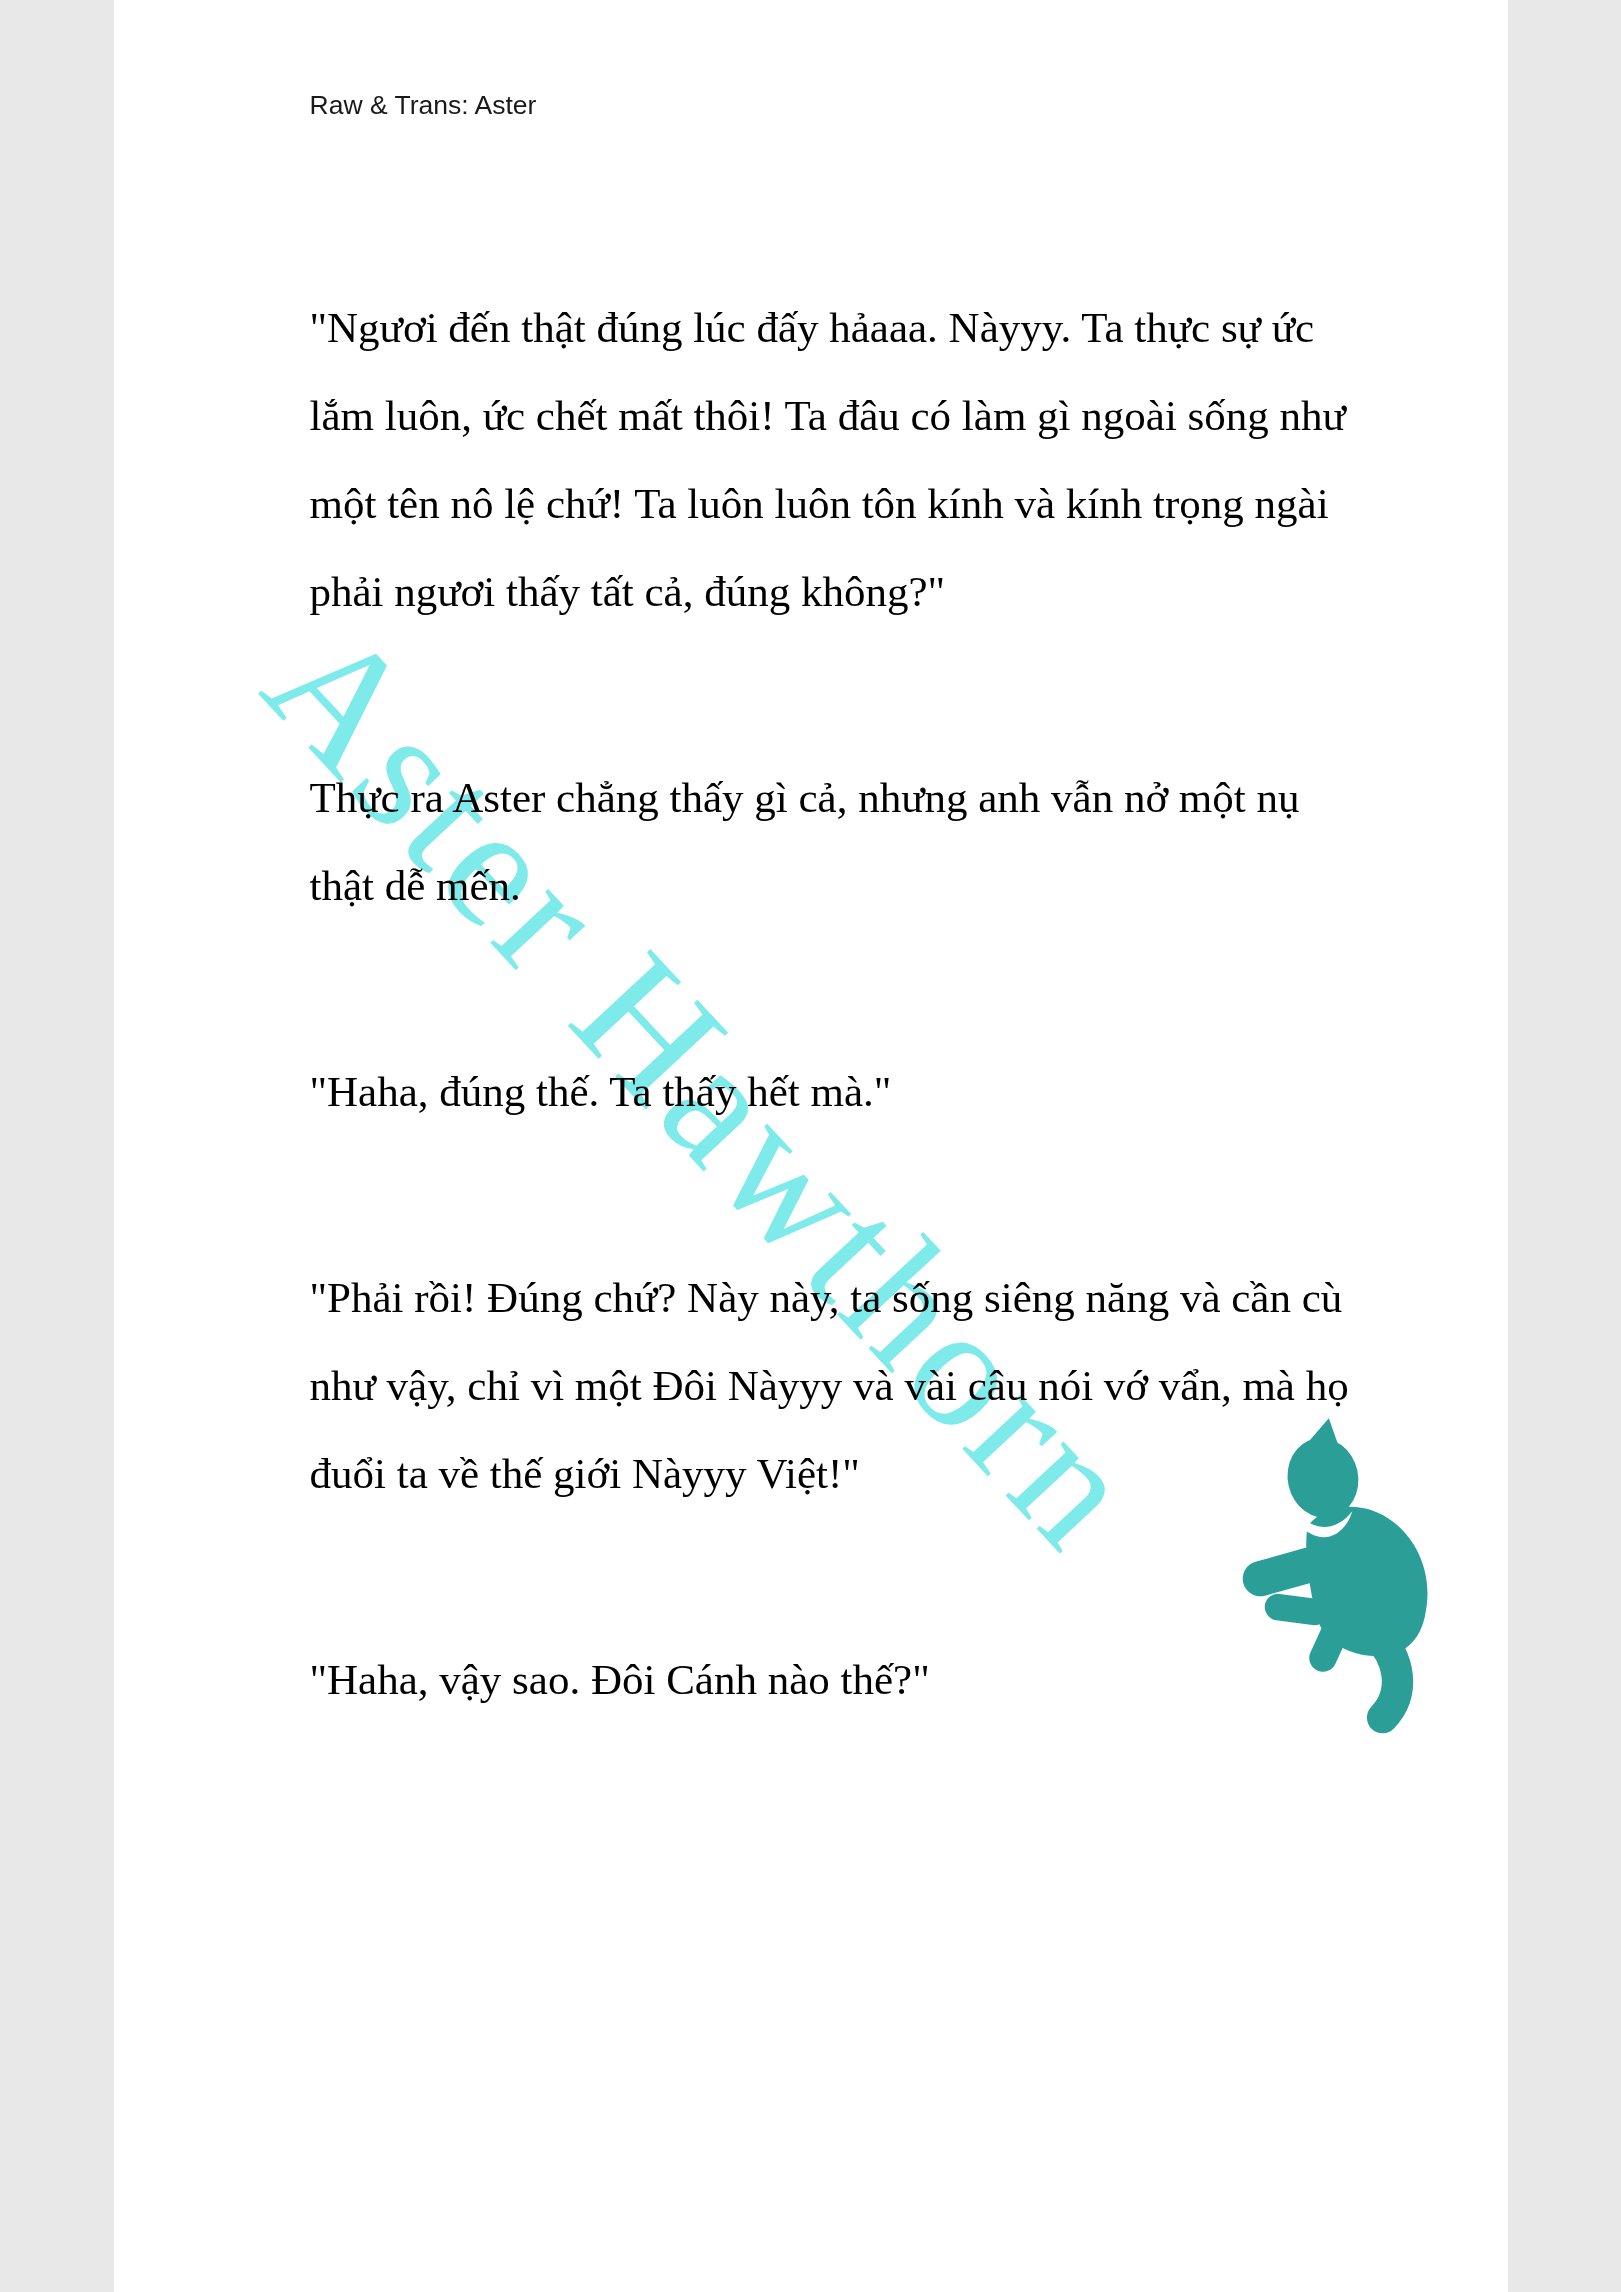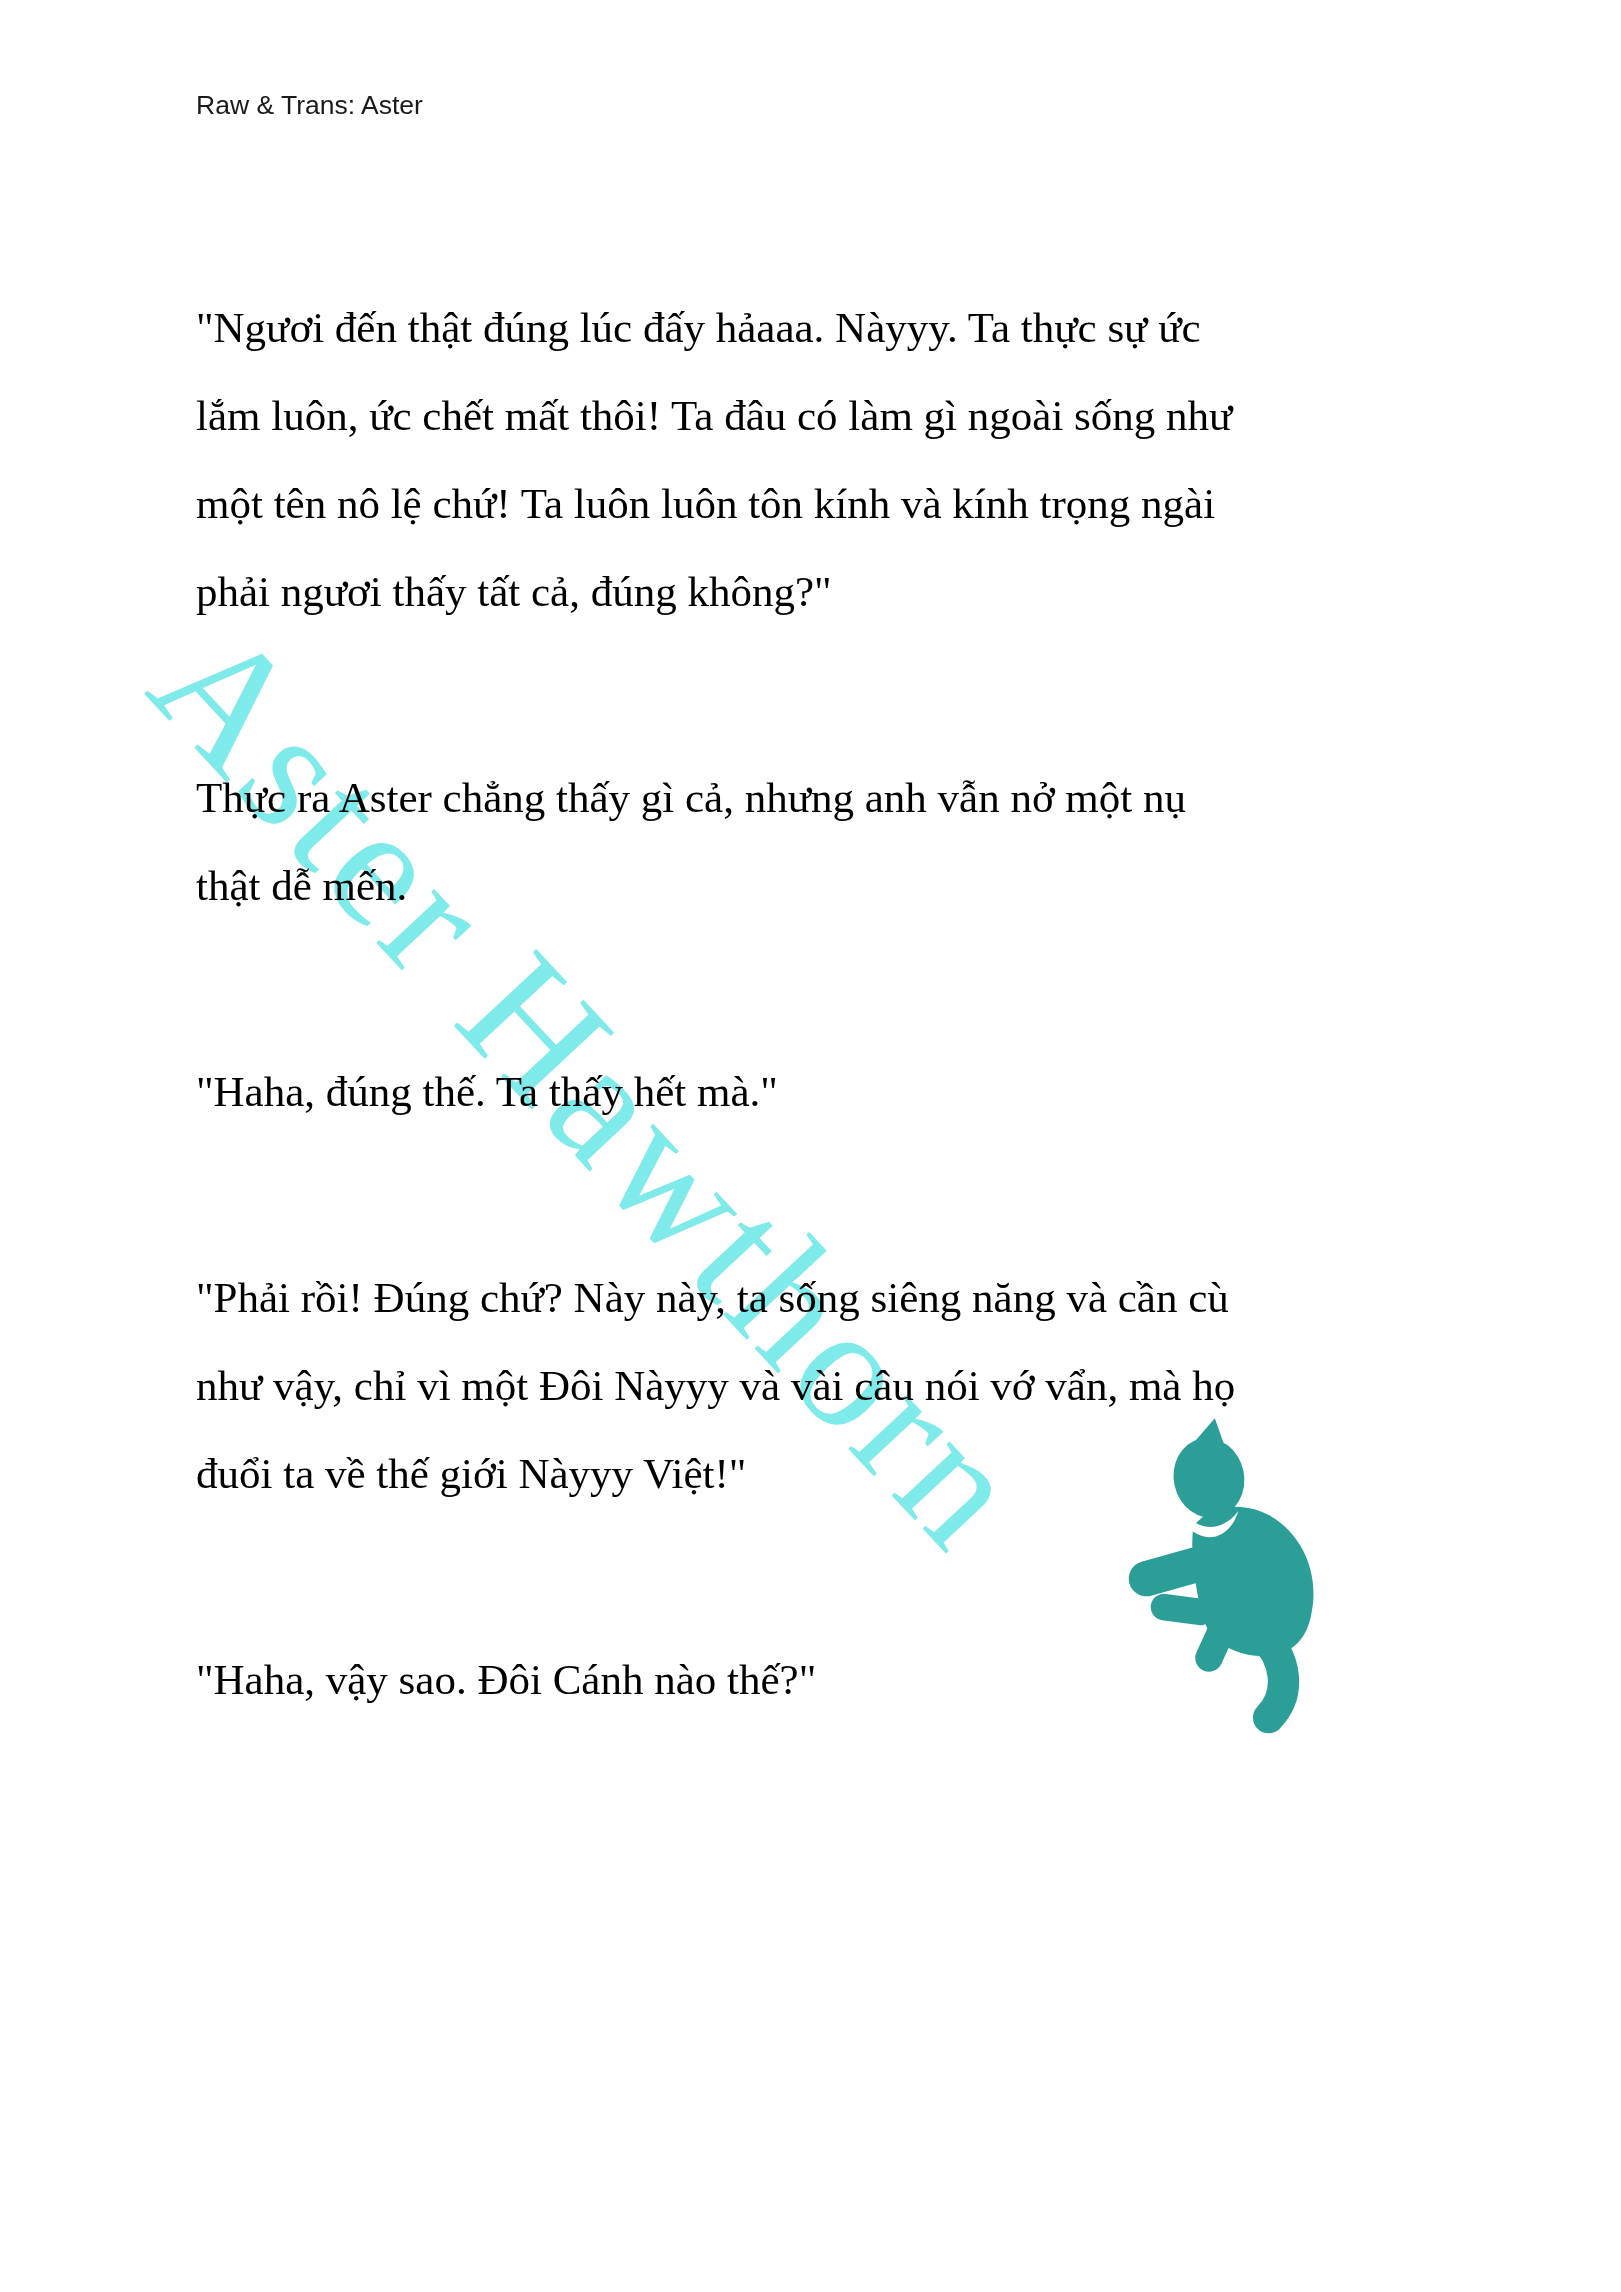--- a/index.html
+++ b/index.html
@@ -1,22 +1,23 @@
 <!DOCTYPE html>
 <html style="--bg: #FFFFFF; --wm: #7EEAEA; --cat: #2B9E98;"><head>
 <meta charset="utf-8">
 <style>
   html,body{margin:0;padding:0;background:#e8e8e8;}
   .page{
     position:relative;
-    width:1621px;height:2293px;
+    width:1386px;height:2293px;
     background:var(--bg,#ffffff);
     overflow:hidden;
     margin:0 auto;
     font-family:"Liberation Serif", serif;
+    padding-left:8px;
   }
   .credit{
     position:absolute;left:196px;top:90px;
     font-family:"Liberation Sans", sans-serif;
     font-size:26.5px;color:#1a1a1a;
     z-index:3;white-space:nowrap;
   }
   .watermark{
     position:absolute;left:257px;top:586px;
     font-family:"Liberation Serif", serif;

